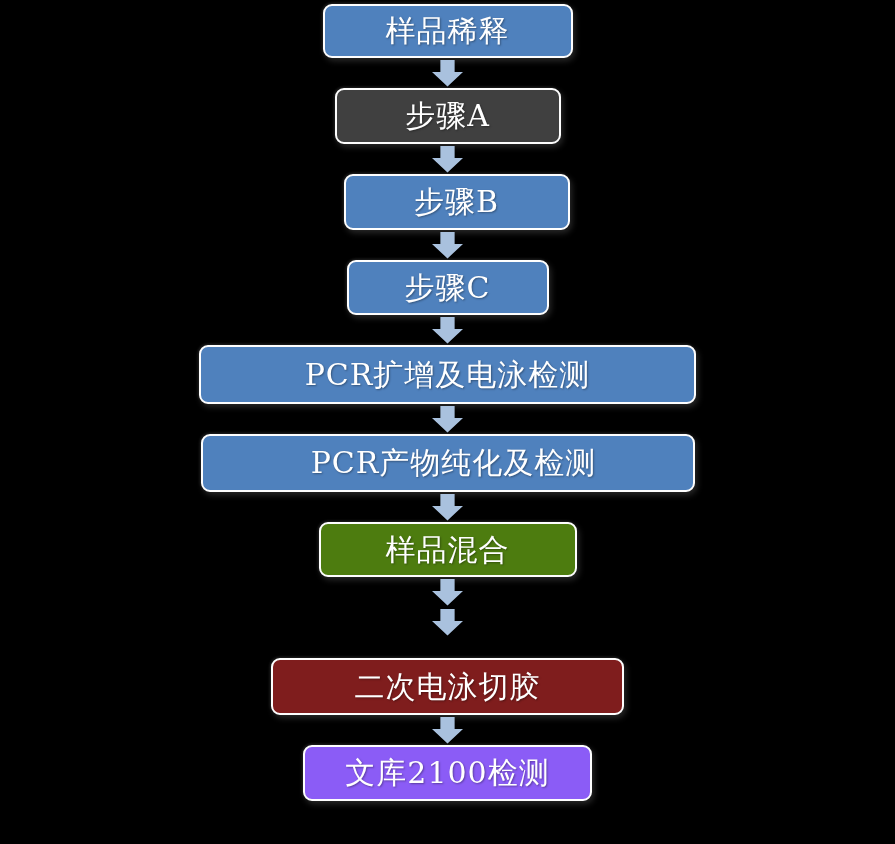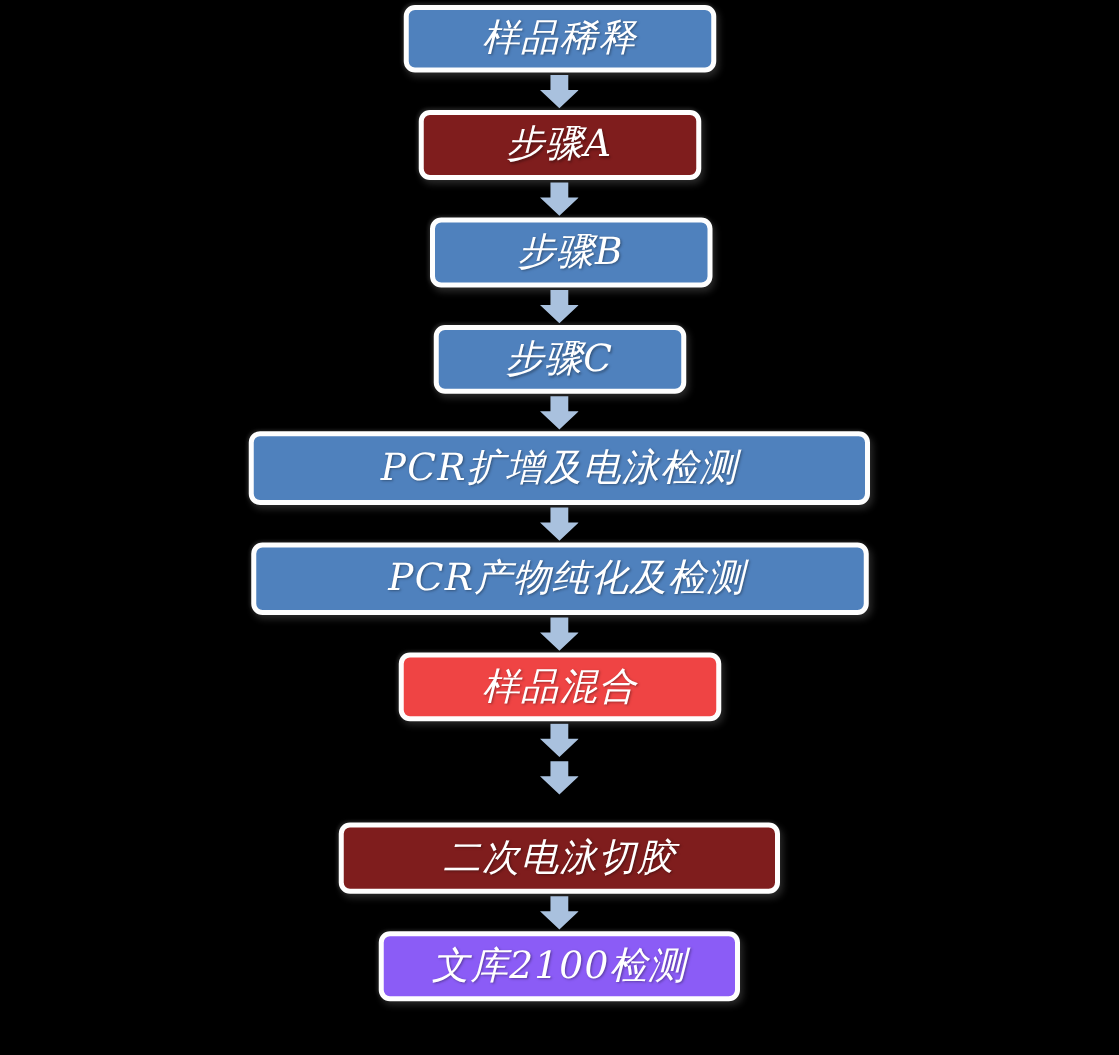--- a/index.html
+++ b/index.html
@@ -20,31 +20,30 @@
     flex-direction: column;
     align-items: center;
     padding-top: 4px;
   }
   .node {
     box-sizing: border-box;
     display: flex;
     align-items: center;
     justify-content: center;
     background: #4f81bd;
-    border: 4px solid #bef264;
+    border: 2px solid #bef264;
     border-radius: 9px;
     color: #ffffff;
     font-size: 30px;
     line-height: 1;
     text-align: center;
     letter-spacing: 1px;
     text-shadow: 1px 1px 2px rgba(0,0,0,0.35);
     box-shadow: 2px 3px 6px rgba(45,45,45,0.9), -1px -1px 3px rgba(40,40,40,0.8);
     white-space: nowrap;
-    font-style: italic;
   }
   
   .n1  { width: 250px; height: 54px; }
   .n2  { width: 226px; height: 56px; }
   .n3  { width: 226px; height: 56px; margin-left: 18px; }
   .n4  { width: 202px; height: 55px; justify-content: center; }
   .n5  { width: 497px; height: 59px; }
   .n6  { width: 494px; height: 58px; padding-left: 12px; }
   .n7  { width: 258px; height: 55px; }
   .n8  { width: 257px; height: 57px; }
@@ -71,21 +70,21 @@
   <div class="flow">
 
     <div class="node n1" style="background: rgb(79, 129, 189); border-color: rgb(254, 254, 254); color: rgb(255, 255, 255);">
       <span>样品稀释</span>
     </div>
 
     <div class="arrow-wrap">
       <div class="down-arrow" style="background: rgb(169, 193, 222);"></div>
     </div>
 
-    <div class="node n2" style="background: #7f1d1d; border-color: rgb(254, 254, 254); color: rgb(255, 255, 255);">
+    <div class="node n2" style="background: #404040; border-color: rgb(254, 254, 254); color: rgb(255, 255, 255);">
       <span>步骤A</span>
     </div>
 
     <div class="arrow-wrap">
       <div class="down-arrow" style="background: rgb(169, 193, 222);"></div>
     </div>
 
     <div class="node n3" style="background: rgb(79, 129, 189); border-color: rgb(254, 254, 254); color: rgb(255, 255, 255);">
       <span>步骤B</span>
     </div>
@@ -111,21 +110,21 @@
     </div>
 
     <div class="node n6" style="background: rgb(79, 129, 189); border-color: rgb(254, 254, 254); color: rgb(255, 255, 255);">
       <span>PCR产物纯化及检测</span>
     </div>
 
     <div class="arrow-wrap">
       <div class="down-arrow" style="background: rgb(169, 193, 222);"></div>
     </div>
 
-    <div class="node n7" style="background: #ef4444; border-color: rgb(254, 254, 254); color: rgb(255, 255, 255); text-align: right;">
+    <div class="node n7" style="background: #4d7c0f; border-color: rgb(254, 254, 254); color: rgb(255, 255, 255); text-align: right;">
       <span>样品混合</span>
     </div>
 
     <div class="arrow-wrap">
       <div class="down-arrow" style="background: rgb(169, 193, 222);"></div>
     </div>
 
 
     <div class="arrow-wrap">
       <div class="down-arrow" style="background: rgb(169, 193, 222);"></div>

